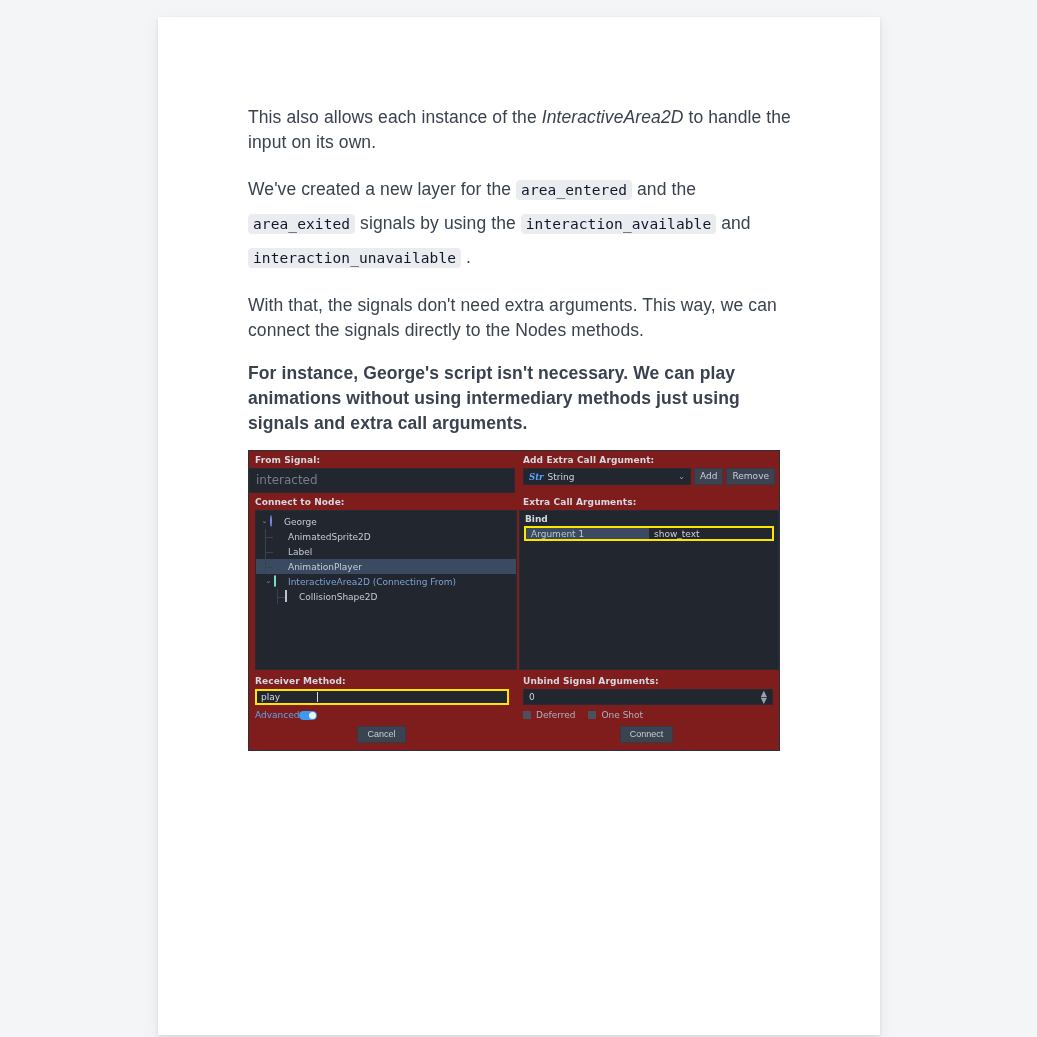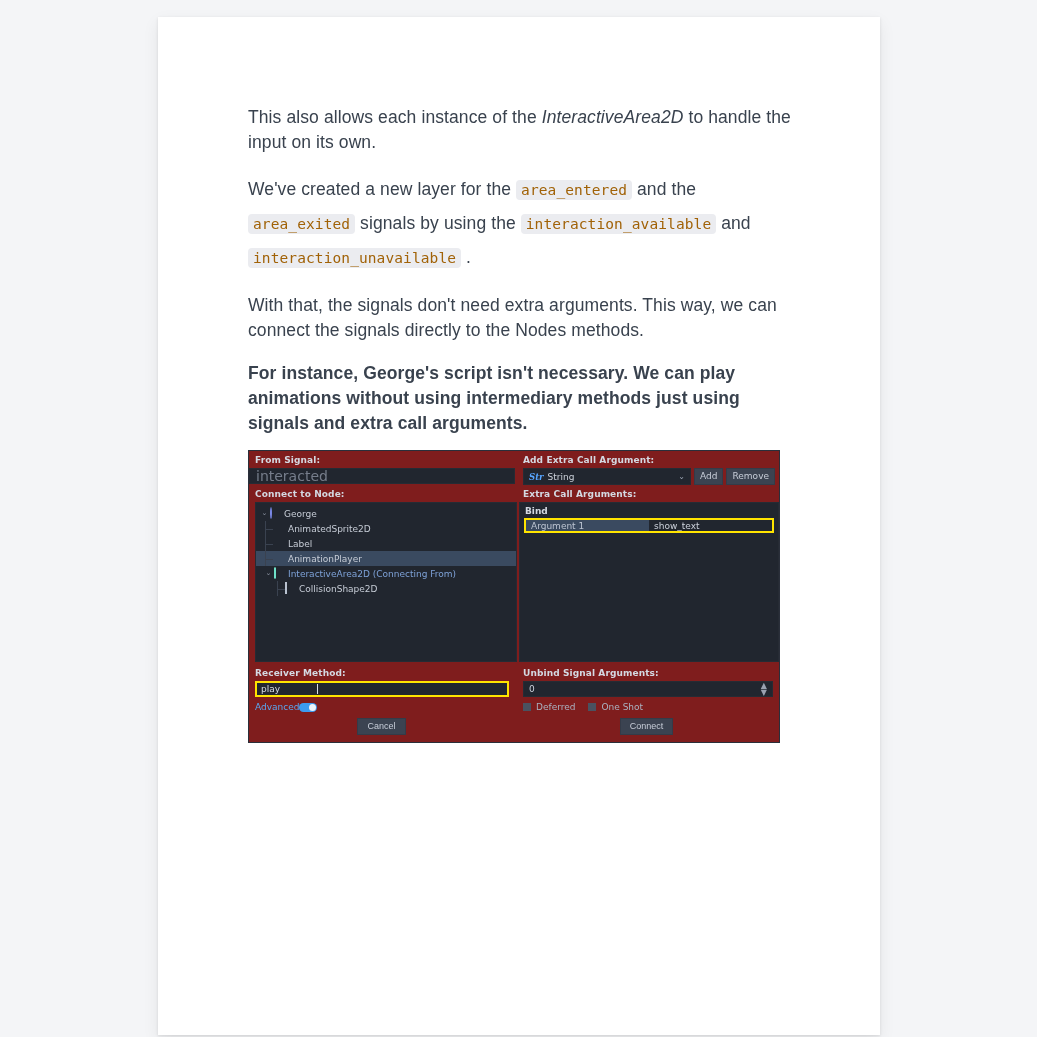--- a/index.html
+++ b/index.html
@@ -33,21 +33,21 @@
     font-size:17.5px;
     line-height:25px;
     letter-spacing:.1px;
   }
   p.para:last-of-type{ margin-bottom:14px;font-weight:bold; }
   .para em{ font-style:italic; }
   code.inline{
     font-family:"DejaVu Sans Mono", monospace;
     font-size:14.5px;
     background:#ebecf0;
-    color:#a16207;
+    color:#0f172a;
     padding:2px 5px;
     border-radius:4px;
     white-space:nowrap;
   }
   p.loose{ line-height:33px; }
 
   
   .godot{
     position:relative;
     margin-top:4px;
@@ -68,25 +68,25 @@
     color:#d4d9e2;
     font-size:9px;
     padding:4px 6px 3px 6px;
     letter-spacing:.1px;
   }
   .gd-lbl.r{ padding-left:8px; }
 
   .gd-field{
     background:#21262f;
     border:1px solid #262b34;
-    height:16px;
+    height:25px;
     line-height:15px;
     padding:0 6px;
     color:#8b93a1;
-    font-size:14px;
+    font-size:12px;
     display:flex; align-items:center;
   }
   .gd-field.readonly{ color:#767d8b; }
 
   
   .ecrow{ display:flex; align-items:stretch; gap:3px; padding:0 4px 0 8px; }
   .gd-select{
     flex:1;
     background:#21262f;
     border:1px solid #262b34;

